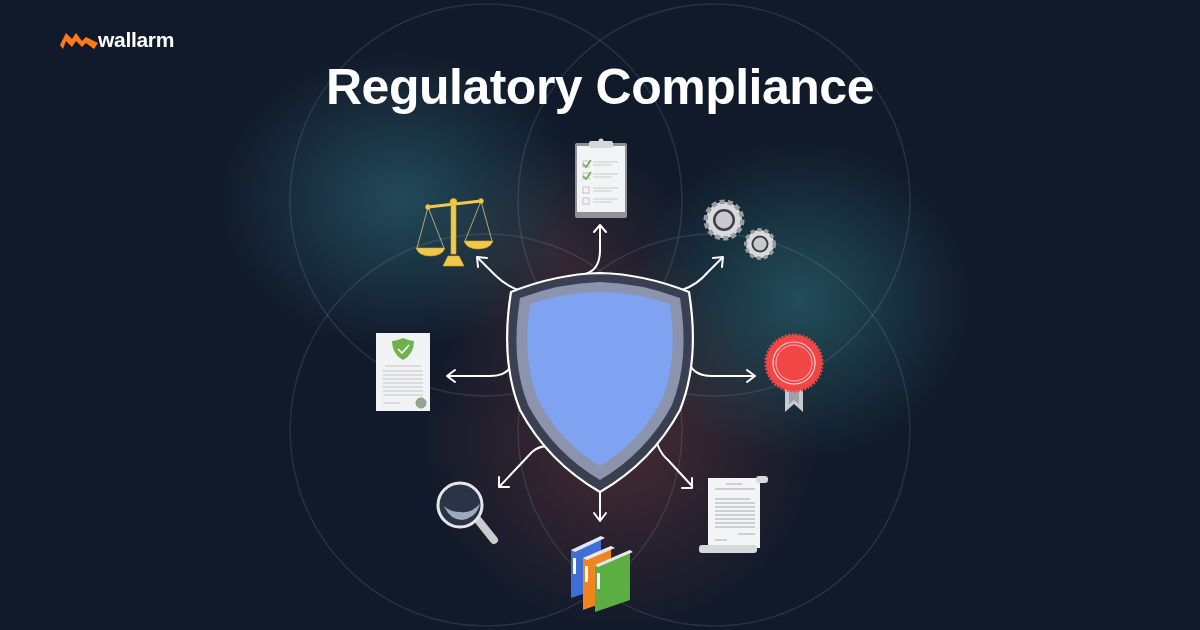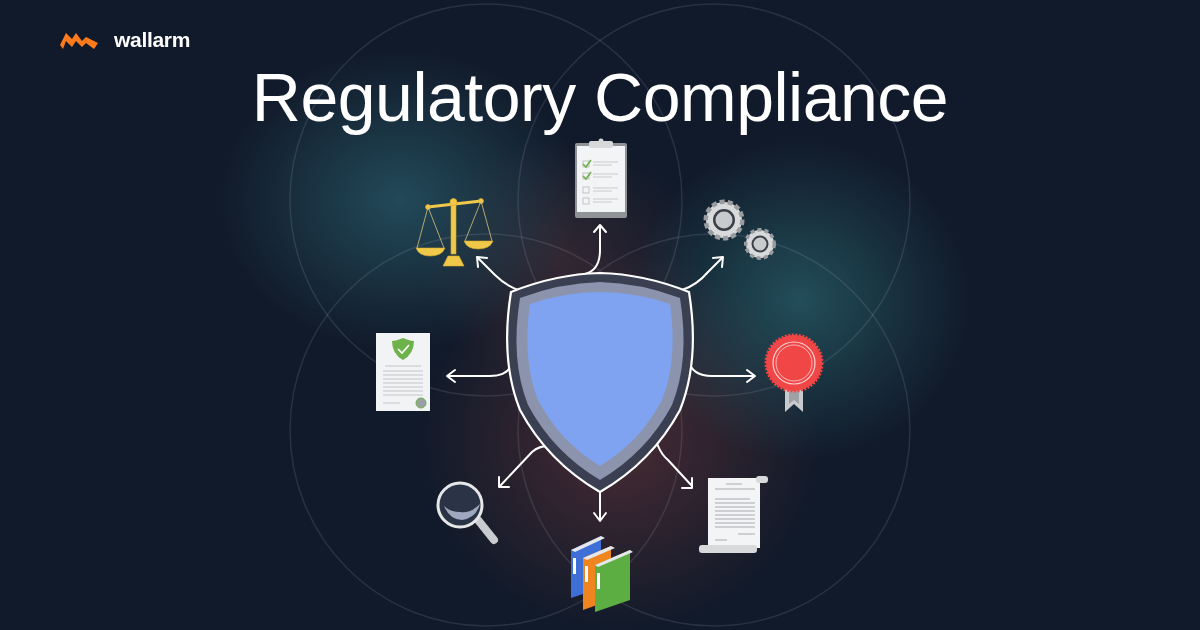--- a/index.html
+++ b/index.html
@@ -4,23 +4,23 @@
 <style>
   html,body{margin:0;padding:0;}
   body{width:1200px;height:630px;overflow:hidden;background:#111a2a;font-family:"Liberation Sans",sans-serif;}
   .stage{position:relative;width:1200px;height:630px;overflow:hidden;
     background:
       radial-gradient(ellipse 180px 150px at 400px 200px, rgba(40,90,105,0.75), rgba(40,90,105,0) 100%),
       radial-gradient(ellipse 170px 160px at 800px 300px, rgba(40,95,105,0.75), rgba(40,95,105,0) 100%),
       radial-gradient(ellipse 200px 190px at 620px 440px, rgba(95,50,55,0.7), rgba(95,50,55,0) 100%),
       radial-gradient(ellipse 140px 120px at 560px 260px, rgba(90,55,60,0.45), rgba(90,55,60,0) 100%),
       #111a2a;}
-  .logo{position:absolute;left:60px;top:28px;display:flex;align-items:center;gap:16px;}
+  .logo{position:absolute;left:60px;top:28px;display:flex;align-items:center;gap:0;}
   .logo-text{color:#ffffff;font-size:21px;font-weight:bold;letter-spacing:-0.3px;}
-  .title{position:absolute;left:0;right:0;top:58px;text-align:center;color:#ffffff;font-size:68px;font-weight:normal;letter-spacing:-0.5px;}
+  .title{position:absolute;left:0;right:0;top:58px;text-align:center;color:#ffffff;font-size:50px;font-weight:bold;letter-spacing:-0.5px;}
   svg.scene{position:absolute;left:0;top:0;}
   .shield-label{position:absolute;left:500px;top:354px;width:200px;text-align:center;color:#ffffff;font-size:21px;font-weight:bold;letter-spacing:0.3px;text-shadow:0 0 4px rgba(60,80,160,0.5);}
 </style>
 </head>
 <body>
 
 <div class="stage">
 
   <svg class="scene" width="1200" height="630" viewBox="0 0 1200 630">
 

